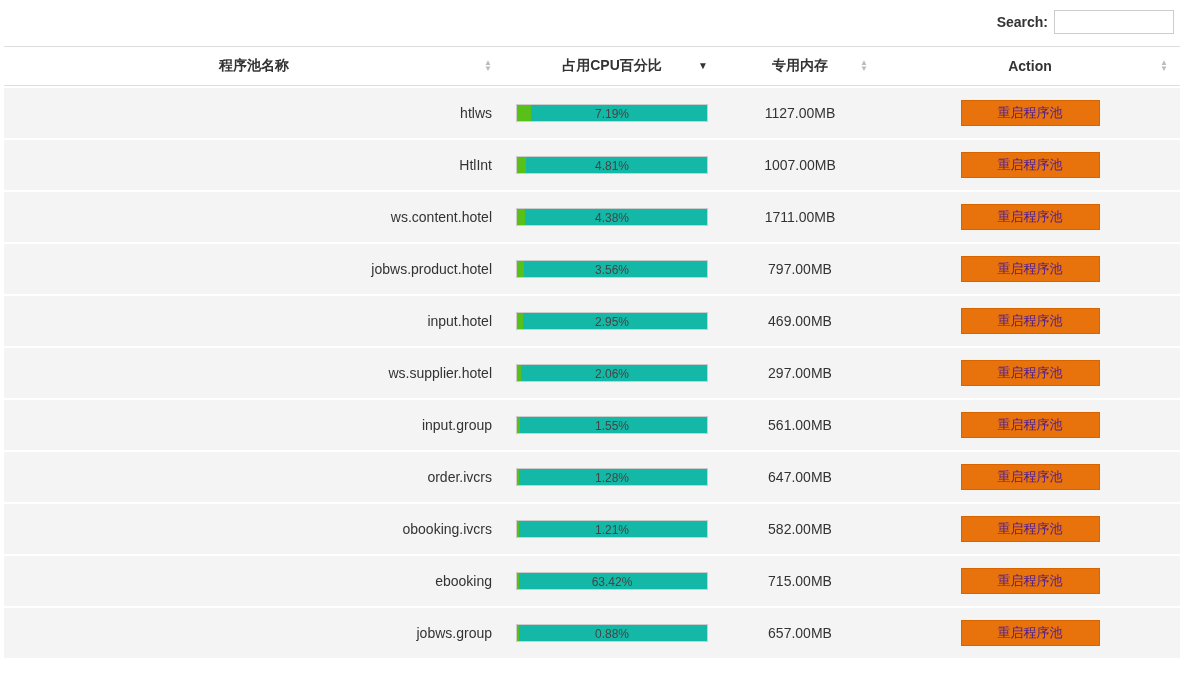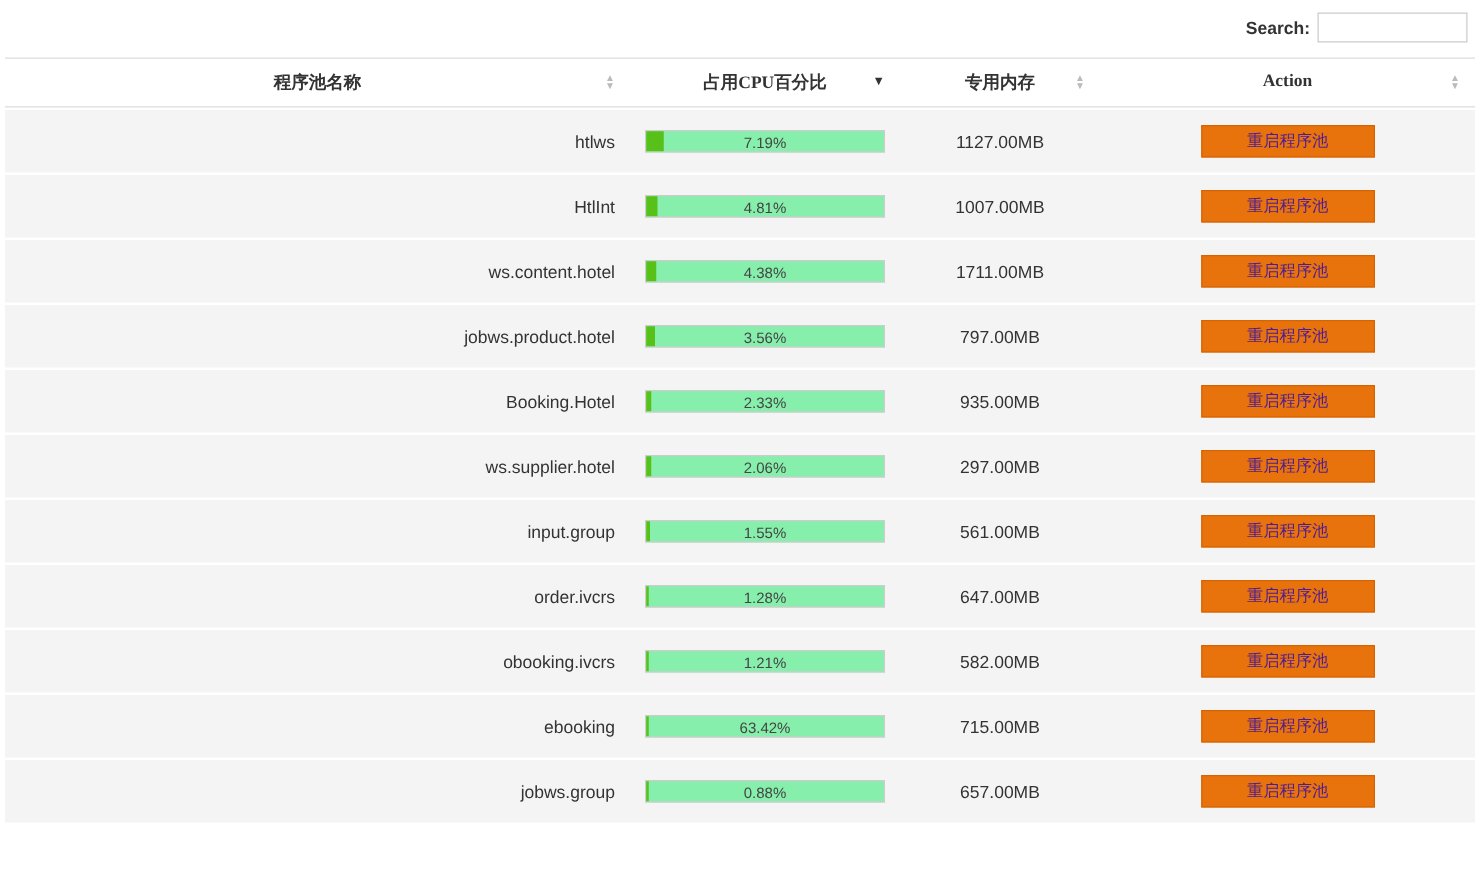--- a/index.html
+++ b/index.html
@@ -30,21 +30,20 @@
     border-spacing: 0 2px;
   }
   table.data-table th {
     background: #fff;
     font-weight: 700;
     padding: 10px 12px;
     text-align: center;
     position: relative;
     border-top: 1px solid #ddd;
     border-bottom: 1px solid #ddd;
-    font-family: Liberation Serif, serif;
   }
   table.data-table th.col-name { width: 500px; }
   table.data-table th.col-cpu { width: 200px; text-align: center; }
   table.data-table th.col-mem { width: 160px; }
   table.data-table th.col-action { }
   .sort-ind {
     position: absolute;
     right: 12px;
     top: 50%;
     transform: translateY(-50%);
@@ -63,21 +62,21 @@
   table.data-table tbody tr { background: #f4f4f4; }
   table.data-table td.name-cell { text-align: right; }
   table.data-table td.cpu-cell { text-align: center; }
   table.data-table td.mem-cell { text-align: center; }
   table.data-table td.action-cell { text-align: center; }
   .progress {
     position: relative;
     width: 192px;
     height: 18px;
     border: 1px solid #ccc;
-    background: #86efac;
+    background: #14b8a6;
     margin: 0 auto;
   }
   .progress-bar {
     position: absolute;
     left: 0; top: 0; bottom: 0;
     background: #57c11a;
   }
   .progress-text {
     position: absolute;
     left: 0; right: 0; top: 0; bottom: 0;
@@ -177,28 +176,28 @@
           <td class="cpu-cell">
             <div class="progress">
               <div class="progress-bar" style="width: 3.56%;"></div>
               <div class="progress-text">3.56%</div>
             </div>
           </td>
           <td class="mem-cell">797.00MB</td>
           <td class="action-cell"><button class="btn-restart">重启程序池</button></td>
         </tr>
         <tr>
-          <td class="name-cell">Booking.Hotel</td>
-          <td class="cpu-cell">
-            <div class="progress">
-              <div class="progress-bar" style="width: 2.33%;"></div>
-              <div class="progress-text">2.33%</div>
-            </div>
-          </td>
-          <td class="mem-cell">935.00MB</td>
+          <td class="name-cell">input.hotel</td>
+          <td class="cpu-cell">
+            <div class="progress">
+              <div class="progress-bar" style="width: 2.95%;"></div>
+              <div class="progress-text">2.95%</div>
+            </div>
+          </td>
+          <td class="mem-cell">469.00MB</td>
           <td class="action-cell"><button class="btn-restart">重启程序池</button></td>
         </tr>
         <tr>
           <td class="name-cell">ws.supplier.hotel</td>
           <td class="cpu-cell">
             <div class="progress">
               <div class="progress-bar" style="width: 2.06%;"></div>
               <div class="progress-text">2.06%</div>
             </div>
           </td>

